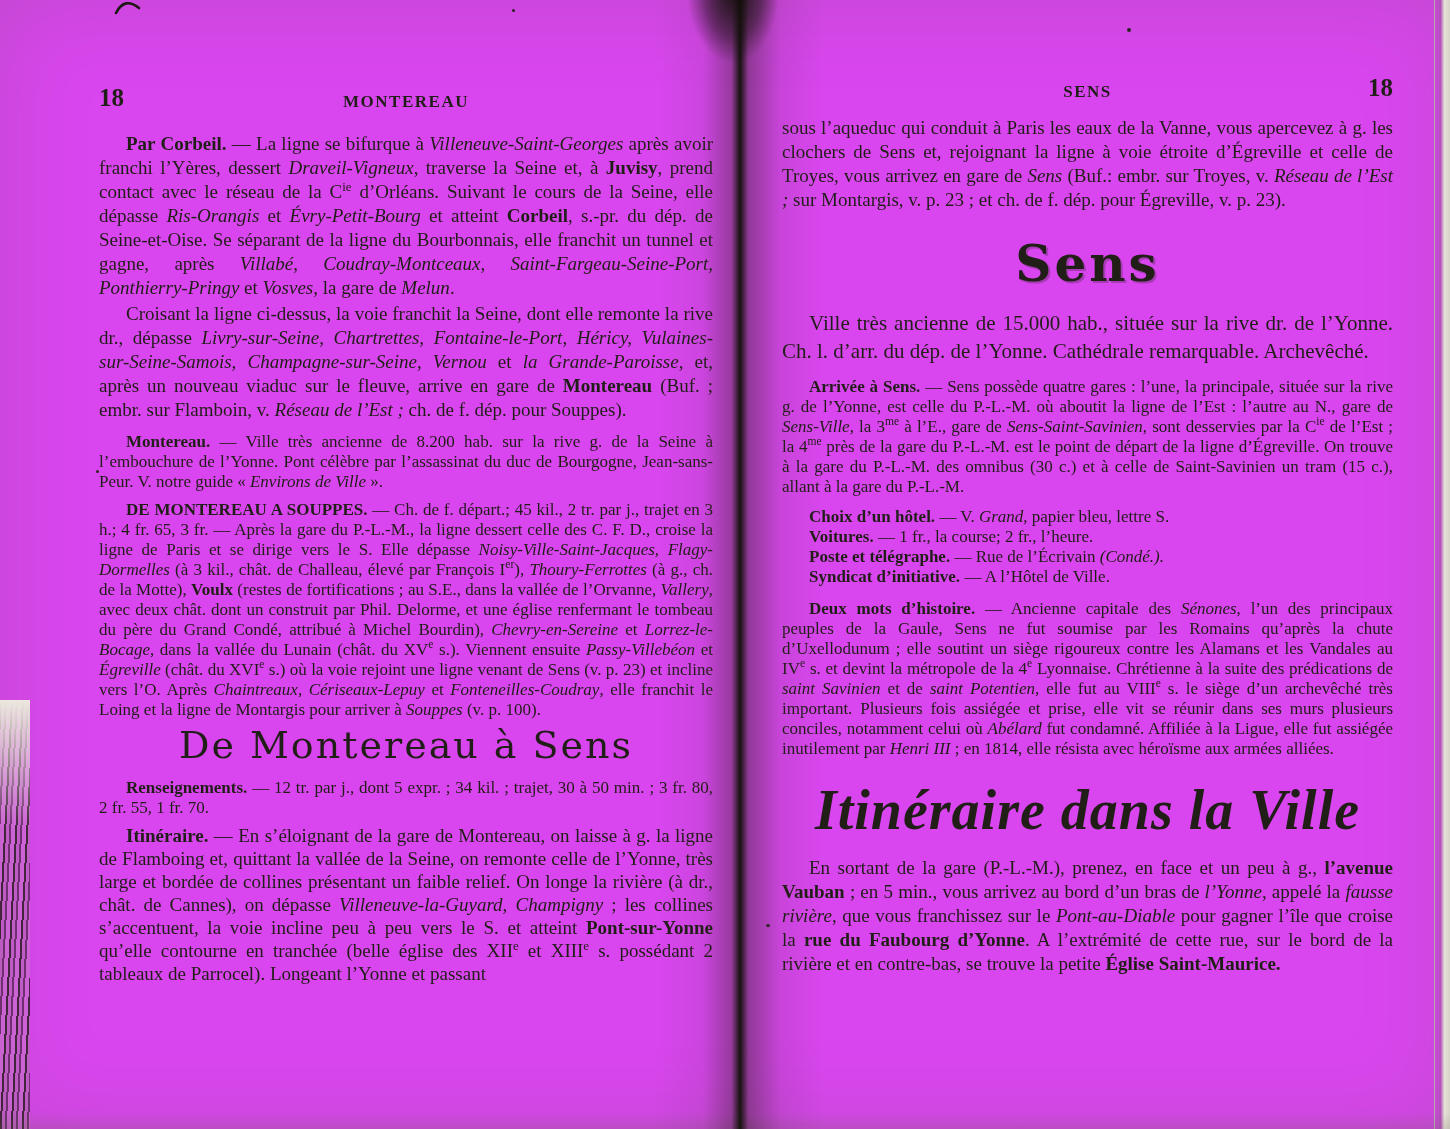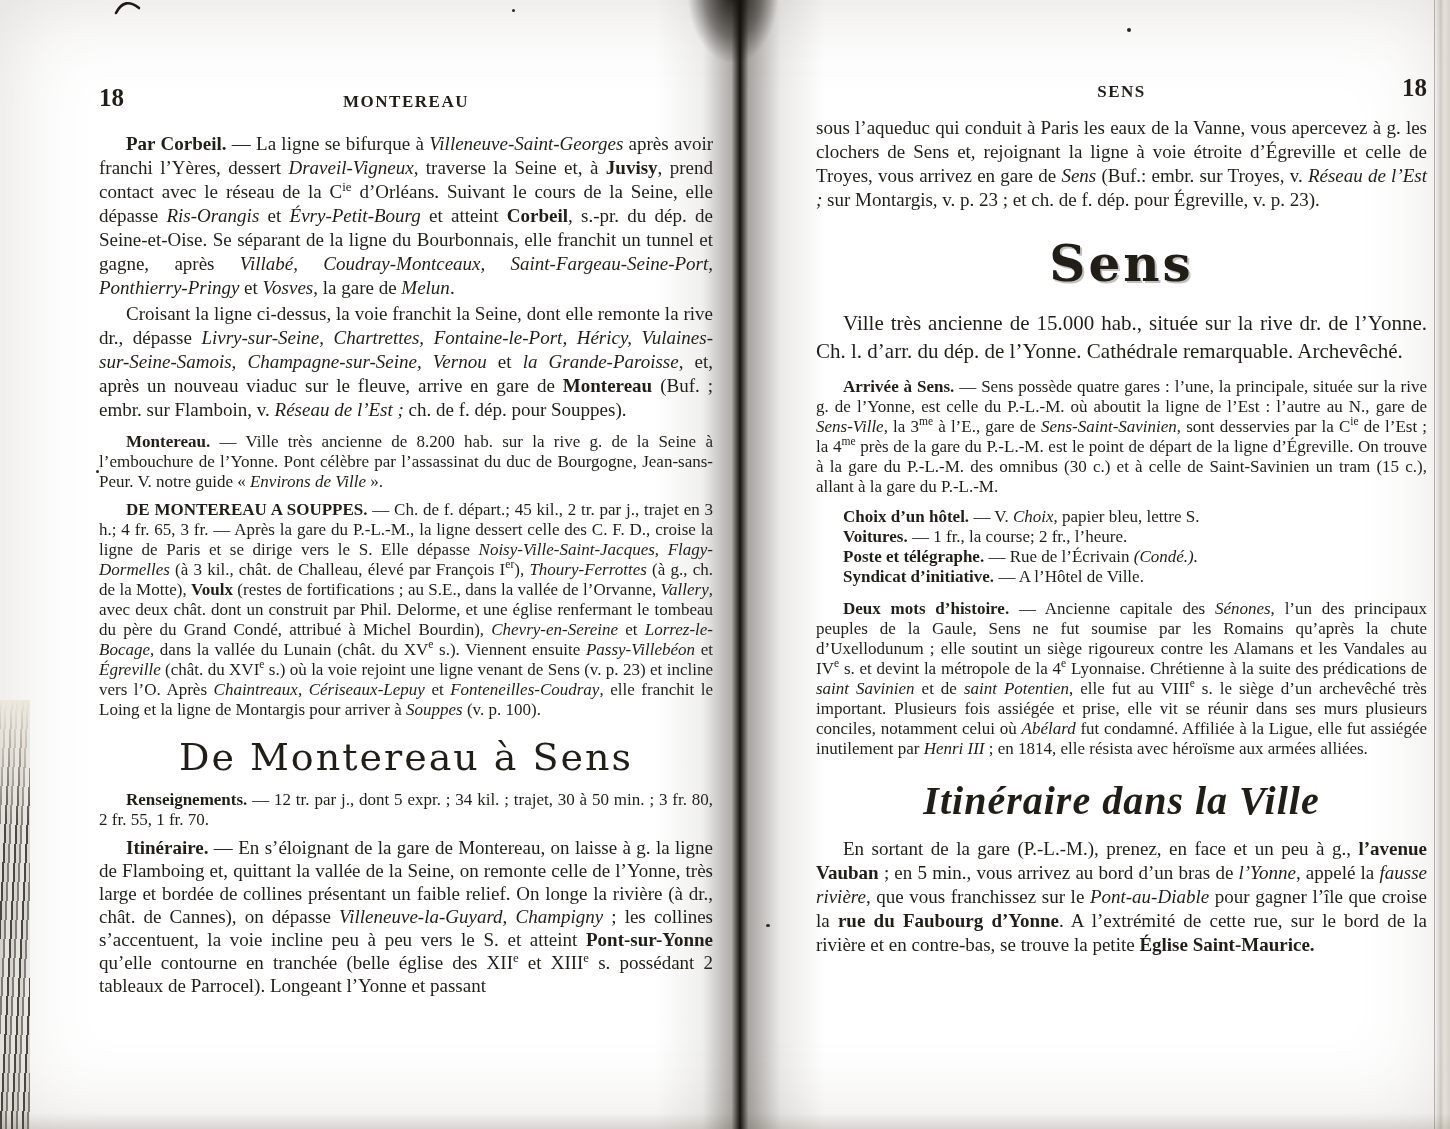--- a/index.html
+++ b/index.html
@@ -1,18 +1,18 @@
 <!DOCTYPE html>
 <html><head>
 <meta charset="utf-8">
 <style>
   html,body { margin:0; padding:0; background:#c9c4b9; }
   .spread {
     position:relative; width:1450px; height:1129px; overflow:hidden;
-    background:#ffffff;
+    background:#d946ef;
     font-family:"Liberation Serif", serif;
     color:#211e18;
     box-shadow: inset 0 0 90px rgba(95,85,66,0.20);
   }
   
   .gutter-shadow {
     position:absolute; top:0; bottom:0; left:655px; width:170px; z-index:5; pointer-events:none;
     background:linear-gradient(90deg,
       rgba(60,52,40,0) 0%, rgba(60,52,40,0.08) 28%,
       rgba(45,38,29,0.38) 45%, #16130e 50%, rgba(45,38,29,0.42) 55%,
@@ -41,50 +41,50 @@
   }
   .bottom-shade {
     position:absolute; left:0; right:0; bottom:0; height:16px; z-index:4; pointer-events:none;
     background:linear-gradient(to bottom, rgba(110,100,86,0) 0%, rgba(110,100,86,0.18) 100%);
   }
   .ink-squiggle { position:absolute; left:114px; top:0px; z-index:6; }
   .speck { position:absolute; background:#2a251e; border-radius:50%; z-index:6; }
   
   .col { position:absolute; z-index:2; }
   #col-left  { left:99px;  top:84px; width:614px; }
-  #col-right { left:816px; top:74px; width:611px; }
+  #col-right { left:782px; top:74px; width:611px; }
   .running-head { display:flex; align-items:flex-end; margin-bottom:20px; }
   #col-right .running-head { margin-bottom:14px; }
   .rh-slot { width:72px; }
   .rh-title { flex:1; text-align:center; font-size:17px; font-weight:bold; letter-spacing:1.5px; }
   .rh-num { font-size:25px; font-weight:bold; }
   .rh-num-right { text-align:right; }
   
   p { margin:0; text-align:justify; }
   .indent { text-indent:27px; }
   .nojust { text-align:left; }
   .body  { font-size:19px; line-height:24px; }
   .body-tight { font-size:19px; line-height:23px; }
   .lede  { font-size:21px; line-height:28px; }
   .small { font-size:17px; line-height:20px; }
   .mt-2 {margin-top:2px;} .mt-6 {margin-top:6px;}
   .mt-8 {margin-top:8px;} .mt-10 {margin-top:10px;} .mt-12 {margin-top:12px;}
   .section-heading {
     font-family:"DejaVu Serif", serif; font-weight:normal;
     font-size:38px; line-height:1.15; text-align:center; letter-spacing:2px;
-    margin:16px 0 10px;
+    margin:4px 0 10px;
   }
   .display-title {
     font-family:"DejaVu Serif", serif; font-weight:bold;
     font-size:50px; line-height:1.1; text-align:center; letter-spacing:3px;
     margin:24px 0 18px;
     text-shadow:2px 2px 0 rgba(40,34,26,0.28);
   }
   .italic-heading {
-    font-size:40px; line-height:1.2; font-style:italic; font-weight:bold;
+    font-size:56px; line-height:1.2; font-style:italic; font-weight:bold;
     text-align:center; letter-spacing:1px; margin:18px 0 12px;
   }
   
   .seg-n {}
   .seg-i { font-style:italic;margin-top:12px; }
   .seg-b { font-weight:bold; }
   .seg-bi { font-weight:bold; }
   .seg-sup { vertical-align:super; font-size:68%; line-height:0; }
 </style>
 </head>
@@ -135,21 +135,21 @@
     </div>
 
     <p class="body"><span class="seg-n">sous l’aqueduc qui conduit à Paris les eaux de la Vanne, vous apercevez à g. les clochers de Sens et, rejoignant la ligne à voie étroite d’Égreville et celle de Troyes, vous arrivez en gare de </span><span class="seg-i">Sens</span><span class="seg-n"> (Buf.: embr. sur Troyes, v. </span><span class="seg-i">Réseau de l’Est ;</span><span class="seg-n"> sur Montargis, v. p. 23 ; et ch. de f. dép. pour Égreville, v. p. 23).</span></p>
 
     <div class="display-title">Sens</div>
 
     <p class="lede indent"><span class="seg-n">Ville très ancienne de 15.000 hab., située sur la rive dr. de l’Yonne. Ch. l. d’arr. du dép. de l’Yonne. Cathédrale remarquable. Archevêché.</span></p>
 
     <p class="small indent mt-12"><span class="seg-b">Arrivée à Sens.</span><span class="seg-n"> — Sens possède quatre gares : l’une, la principale, située sur la rive g. de l’Yonne, est celle du P.-L.-M. où aboutit la ligne de l’Est : l’autre au N., gare de </span><span class="seg-i">Sens-Ville</span><span class="seg-n">, la 3</span><span class="seg-sup">me</span><span class="seg-n"> à l’E., gare de </span><span class="seg-i">Sens-Saint-Savinien</span><span class="seg-n">, sont desservies par la C</span><span class="seg-sup">ie</span><span class="seg-n"> de l’Est ; la 4</span><span class="seg-sup">me</span><span class="seg-n"> près de la gare du P.-L.-M. est le point de départ de la ligne d’Égreville. On trouve à la gare du P.-L.-M. des omnibus (30 c.) et à celle de Saint-Savinien un tram (15 c.), allant à la gare du P.-L.-M.</span></p>
 
-    <p class="small indent nojust mt-10"><span class="seg-b">Choix d’un hôtel.</span><span class="seg-n"> — V. </span><span class="seg-i">Choix</span><span class="seg-n">, papier bleu, lettre S.</span></p>
+    <p class="small indent nojust mt-10"><span class="seg-b">Choix d’un hôtel.</span><span class="seg-n"> — V. </span><span class="seg-i">Grand</span><span class="seg-n">, papier bleu, lettre S.</span></p>
     <p class="small indent nojust"><span class="seg-b">Voitures.</span><span class="seg-n"> — 1 fr., la course; 2 fr., l’heure.</span></p>
     <p class="small indent nojust"><span class="seg-b">Poste et télégraphe.</span><span class="seg-n"> — Rue de l’Écrivain </span><span class="seg-i">(Condé.).</span></p>
     <p class="small indent nojust"><span class="seg-b">Syndicat d’initiative.</span><span class="seg-n"> — A l’Hôtel de Ville.</span></p>
 
     <p class="small indent mt-12"><span class="seg-b">Deux mots d’histoire.</span><span class="seg-n"> — Ancienne capitale des </span><span class="seg-i">Sénones</span><span class="seg-n">, l’un des principaux peuples de la Gaule, Sens ne fut soumise par les Romains qu’après la chute d’Uxellodunum ; elle soutint un siège rigoureux contre les Alamans et les Vandales au IV</span><span class="seg-sup">e</span><span class="seg-n"> s. et devint la métropole de la 4</span><span class="seg-sup">e</span><span class="seg-n"> Lyonnaise. Chrétienne à la suite des prédications de </span><span class="seg-i">saint Savinien</span><span class="seg-n"> et de </span><span class="seg-i">saint Potentien</span><span class="seg-n">, elle fut au VIII</span><span class="seg-sup">e</span><span class="seg-n"> s. le siège d’un archevêché très important. Plusieurs fois assiégée et prise, elle vit se réunir dans ses murs plusieurs conciles, notamment celui où </span><span class="seg-i">Abélard</span><span class="seg-n"> fut condamné. Affiliée à la Ligue, elle fut assiégée inutilement par </span><span class="seg-i">Henri III</span><span class="seg-n"> ; en 1814, elle résista avec héroïsme aux armées alliées.</span></p>
 
     <div class="italic-heading">Itinéraire dans la Ville</div>
 
     <p class="body indent"><span class="seg-n">En sortant de la gare (P.-L.-M.), prenez, en face et un peu à g., </span><span class="seg-b">l’avenue Vauban</span><span class="seg-n"> ; en 5 min., vous arrivez au bord d’un bras de </span><span class="seg-i">l’Yonne</span><span class="seg-n">, appelé la </span><span class="seg-i">fausse rivière</span><span class="seg-n">, que vous franchissez sur le </span><span class="seg-i">Pont-au-Diable</span><span class="seg-n"> pour gagner l’île que croise la </span><span class="seg-b">rue du Faubourg d’Yonne</span><span class="seg-n">. A l’extrémité de cette rue, sur le bord de la rivière et en contre-bas, se trouve la petite </span><span class="seg-bi">Église Saint-Maurice.</span></p>
   </div>

